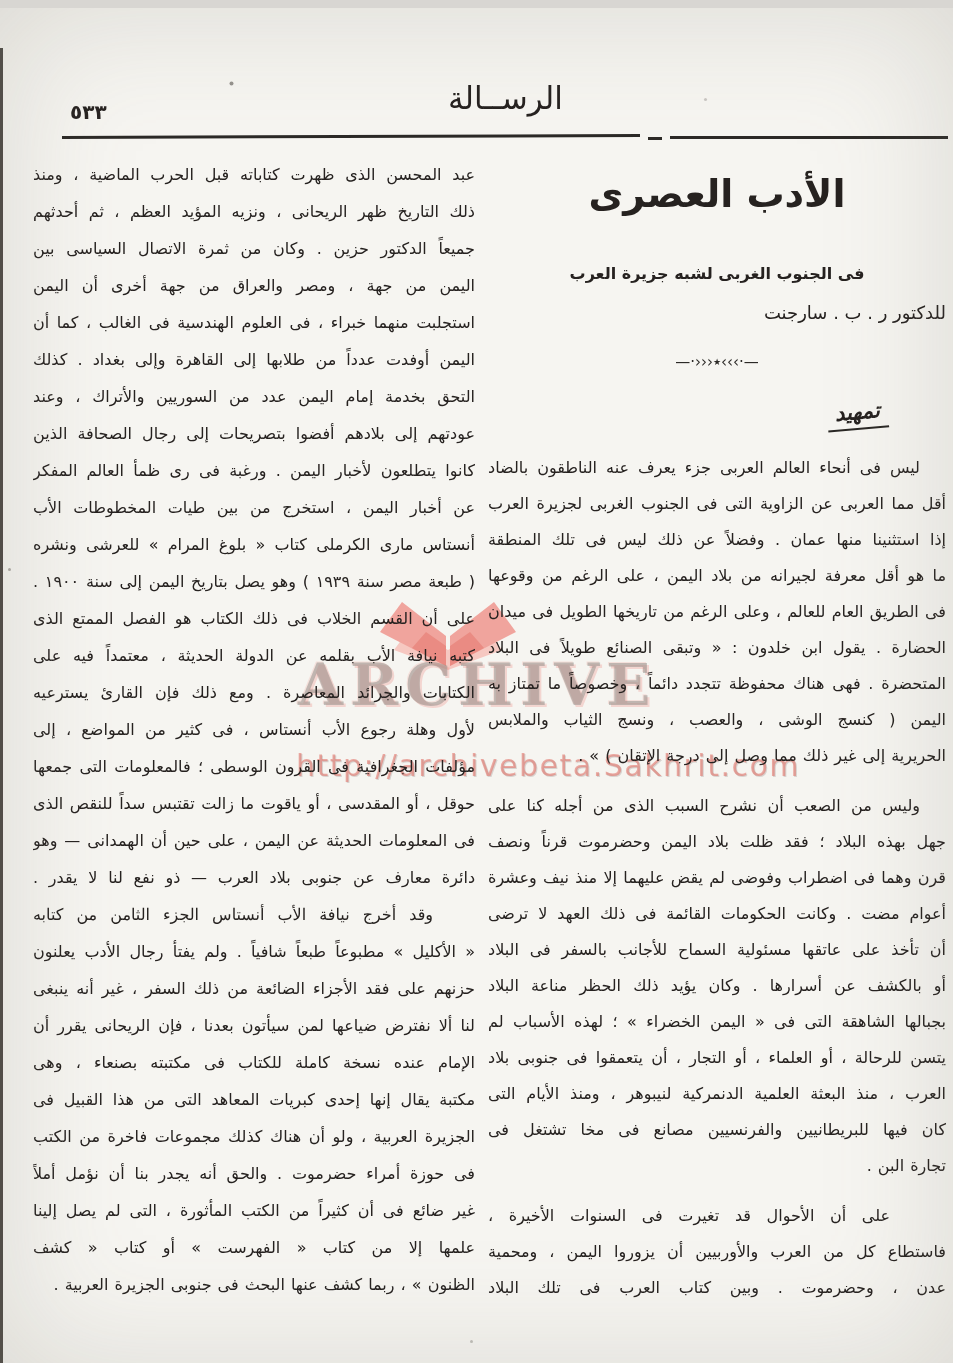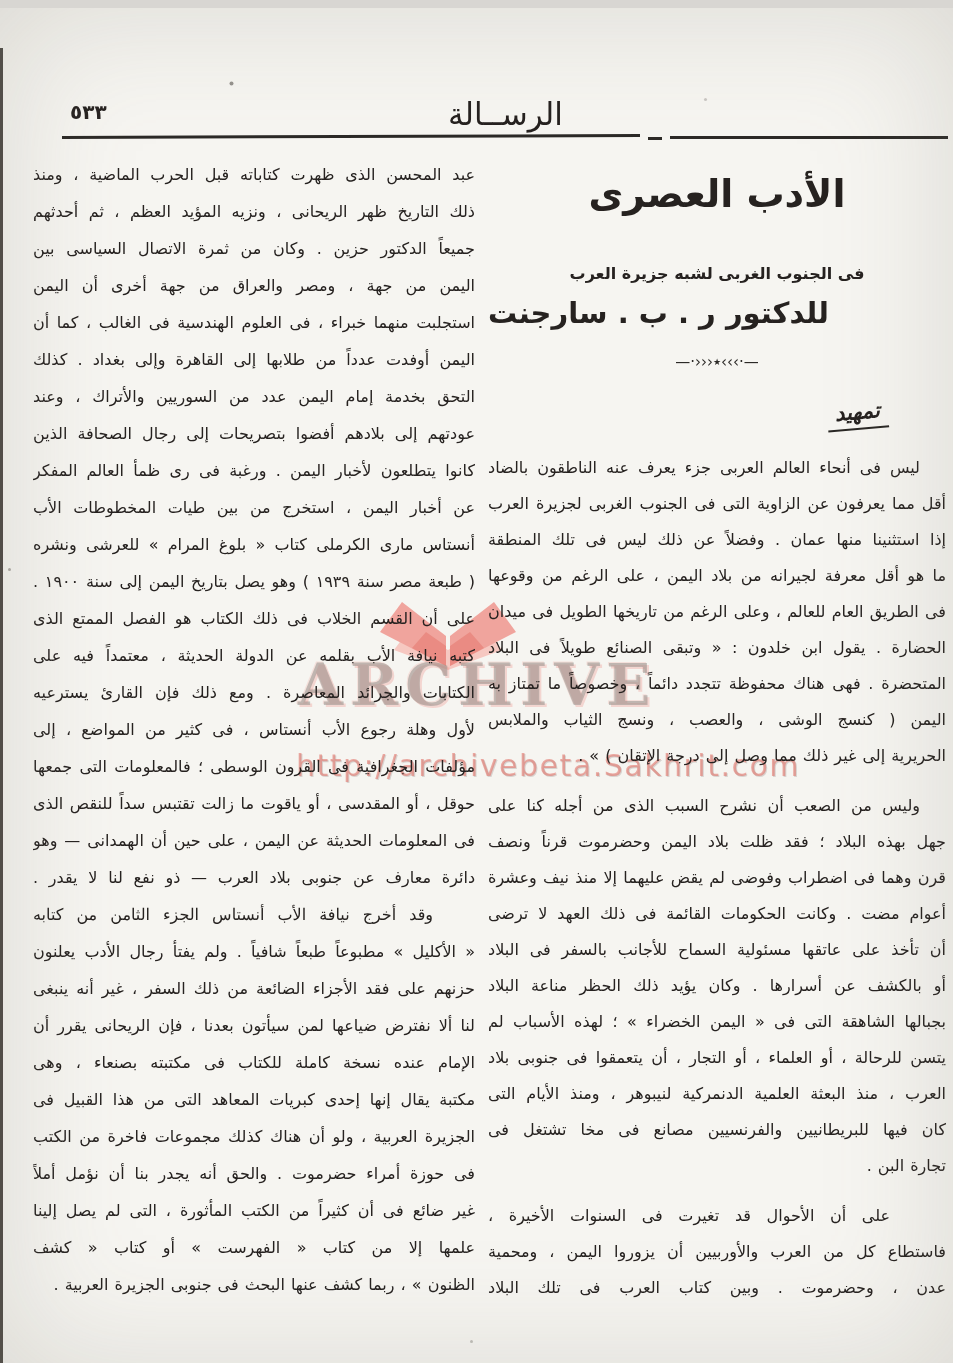--- a/index.html
+++ b/index.html
@@ -12,21 +12,21 @@
     font-family:"DejaVu Sans",sans-serif;
     color:#262220;
   }
   .page::after{
     content:'';position:absolute;inset:0;pointer-events:none;z-index:9;
     box-shadow:inset 0 0 130px rgba(120,112,100,.22);
   }
   
   .scan-edge{position:absolute;left:0;top:40px;width:3px;height:1323px;background:#4e4a46;z-index:4;}
   .page-num{position:absolute;left:70px;top:92px;font-size:20px;font-weight:bold;z-index:4;}
-  .masthead{position:absolute;left:448px;top:88px;font-size:31px;z-index:4;direction:rtl;}
+  .masthead{position:absolute;left:448px;top:72px;font-size:31px;z-index:4;direction:rtl;}
   .rule{position:absolute;background:#2c2a27;z-index:4;}
   .rule-a{left:62px;top:127px;width:578px;height:3px;transform:rotate(-.2deg);}
   .rule-b{left:648px;top:129px;width:14px;height:3px;}
   .rule-c{left:670px;top:128px;width:278px;height:2.5px;}
   .speck{position:absolute;left:0;top:0;width:3px;height:3px;border-radius:50%;z-index:4;
     box-shadow:230px 74px 0 .5px rgba(70,65,60,.55), 8px 560px 0 0 rgba(70,65,60,.4),
                470px 1332px 0 0 rgba(70,65,60,.3), 704px 90px 0 0 rgba(70,65,60,.25),
                930px 640px 0 0 rgba(70,65,60,.3);}
   
   .watermark{position:absolute;inset:0;z-index:1;pointer-events:none;}
@@ -42,21 +42,21 @@
     font-size:30px;letter-spacing:1.5px;
     color:rgba(226,120,110,.62);
     text-shadow:1px 1px 0 rgba(160,150,145,.35);
   }
   
   .col{position:absolute;direction:rtl;z-index:2;}
   .col-right{top:150px;left:488px;width:458px;}
   .col-left{top:148px;left:33px;width:442px;}
   .title{margin:0;padding-top:10px;font-size:38px;line-height:52px;text-align:center;font-weight:bold;}
   .subtitle{margin-top:40px;font-size:16px;line-height:28px;text-align:center;font-weight:bold;}
-  .byline{margin-top:8px;font-size:29px;line-height:34px;text-align:left;font-weight:bold;}
+  .byline{margin-top:8px;font-size:18px;line-height:34px;text-align:right;font-weight:normal;}
   .ornament{margin-top:23px;font-size:15px;line-height:18px;text-align:center;direction:ltr;letter-spacing:1px;color:#2c2a27;}
   .tamhid-wrap{margin-top:29px;padding-right:58px;height:38px;}
   .tamhid{display:inline-block;font-size:21px;font-weight:bold;font-style:italic;
     border-bottom:2.5px solid #2a2825;padding:0 8px 4px;transform:rotate(-5deg);}
   .paras{margin-top:12px;}
   .col-left .paras{margin-top:0;}
   .para{margin:0;}
   .col-right .para + .para{margin-top:14px;}
   .line{
     font-size:16px;line-height:36px;height:36px;overflow:hidden;
@@ -100,21 +100,21 @@
     <h1 class="title">الأدب العصرى</h1>
     <div class="subtitle">فى الجنوب الغربى لشبه جزيرة العرب</div>
     <div class="byline">للدكتور ر . ب . سارجنت</div>
     <div class="ornament">—·›››٭‹‹‹·—</div>
     <div class="tamhid-wrap">
       <span class="tamhid">تمهيد</span>
     </div>
     <div class="paras">
         <div class="para">
           <div class="line ind1">ليس فى أنحاء العالم العربى جزء يعرف عنه الناطقون بالضاد</div>
-          <div class="line">أقل مما يعرفون عن الزاوية التى فى الجنوب الغربى لجزيرة العرب</div>
+          <div class="line">أقل مما العربى عن الزاوية التى فى الجنوب الغربى لجزيرة العرب</div>
           <div class="line">إذا استثنينا منها عمان . وفضلاً عن ذلك ليس فى تلك المنطقة</div>
           <div class="line">ما هو أقل معرفة لجيرانه من بلاد اليمن ، على الرغم من وقوعها</div>
           <div class="line">فى الطريق العام للعالم ، وعلى الرغم من تاريخها الطويل فى ميدان</div>
           <div class="line">الحضارة . يقول ابن خلدون : « وتبقى الصنائع طويلاً فى البلاد</div>
           <div class="line">المتحضرة . فهى هناك محفوظة تتجدد دائماً ، وخصوصاً ما تمتاز به</div>
           <div class="line">اليمن ( كنسج الوشى ، والعصب ، ونسج الثياب والملابس</div>
           <div class="line lastline">الحريرية إلى غير ذلك مما وصل إلى درجة الإتقان ) » .</div>
         </div>
         <div class="para">
           <div class="line ind1">وليس من الصعب أن نشرح السبب الذى من أجله كنا على</div>

